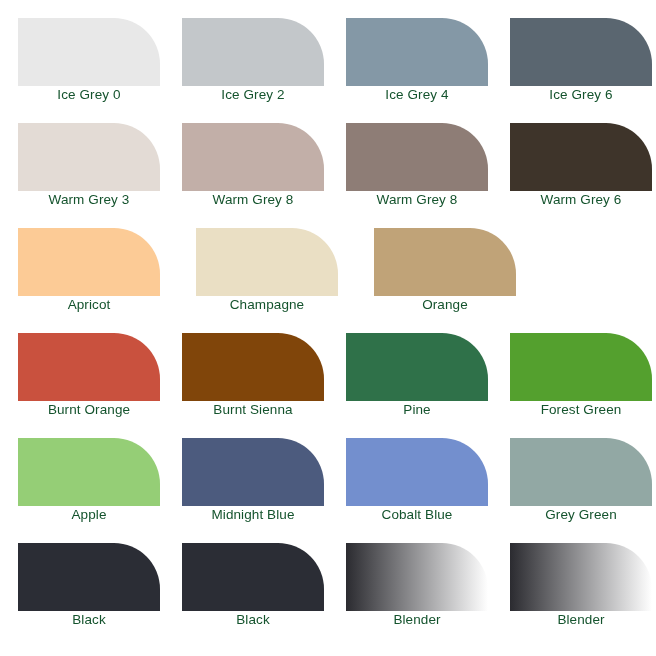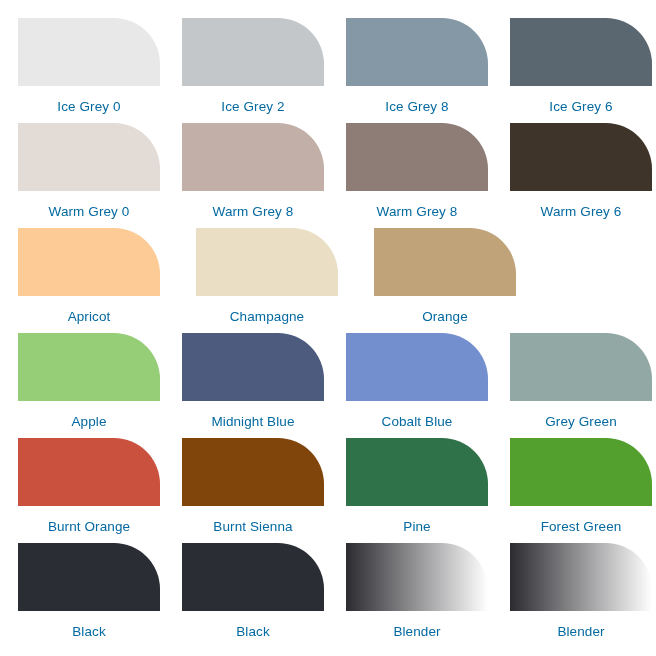--- a/index.html
+++ b/index.html
@@ -51,26 +51,26 @@
     height: 68px;
     border-top-right-radius: 46px;
     border-top-left-radius: 0;
     border-bottom-right-radius: 0;
     border-bottom-left-radius: 0;
     display: block;
     align-self: flex-start;
   }
 
   .swatch-label {
-    margin-top: 13px;
+    margin-top: 1px;
     width: 142px;
     text-align: center;
     font-size: 13.5px;
     line-height: 16px;
-    color: #0369a1;
+    color: #14532d;
     font-family: "Liberation Sans", sans-serif;
     letter-spacing: 0.1px;
     white-space: nowrap;
     align-self: flex-start;
   }
 </style>
 </head>
 <body>
 
 <div id="swatch-chart">
@@ -78,31 +78,31 @@
       <div class="swatch-cell">
         <div class="swatch-chip" style="background: rgb(232, 232, 232);"></div>
         <div class="swatch-label">Ice Grey 0</div>
       </div>
       <div class="swatch-cell">
         <div class="swatch-chip" style="background: rgb(195, 199, 202);"></div>
         <div class="swatch-label">Ice Grey 2</div>
       </div>
       <div class="swatch-cell">
         <div class="swatch-chip" style="background: rgb(132, 152, 166);"></div>
-        <div class="swatch-label">Ice Grey 8</div>
+        <div class="swatch-label">Ice Grey 4</div>
       </div>
       <div class="swatch-cell">
         <div class="swatch-chip" style="background: rgb(90, 102, 112);"></div>
         <div class="swatch-label">Ice Grey 6</div>
       </div>
     </div>
     <div class="swatch-row">
       <div class="swatch-cell">
         <div class="swatch-chip" style="background: rgb(227, 219, 213);"></div>
-        <div class="swatch-label">Warm Grey 0</div>
+        <div class="swatch-label">Warm Grey 3</div>
       </div>
       <div class="swatch-cell">
         <div class="swatch-chip" style="background: rgb(194, 175, 168);"></div>
         <div class="swatch-label">Warm Grey 8</div>
       </div>
       <div class="swatch-cell">
         <div class="swatch-chip" style="background: rgb(142, 125, 118);"></div>
         <div class="swatch-label">Warm Grey 8</div>
       </div>
       <div class="swatch-cell">
@@ -119,52 +119,52 @@
         <div class="swatch-chip" style="background: rgb(234, 223, 196);"></div>
         <div class="swatch-label">Champagne</div>
       </div>
       <div class="swatch-cell">
         <div class="swatch-chip" style="background: rgb(192, 163, 120);"></div>
         <div class="swatch-label">Orange</div>
       </div>
     </div>
     <div class="swatch-row">
       <div class="swatch-cell">
+        <div class="swatch-chip" style="background: rgb(201, 81, 62);"></div>
+        <div class="swatch-label">Burnt Orange</div>
+      </div>
+      <div class="swatch-cell">
+        <div class="swatch-chip" style="background: rgb(128, 69, 10);"></div>
+        <div class="swatch-label">Burnt Sienna</div>
+      </div>
+      <div class="swatch-cell">
+        <div class="swatch-chip" style="background: rgb(47, 113, 73);"></div>
+        <div class="swatch-label">Pine</div>
+      </div>
+      <div class="swatch-cell">
+        <div class="swatch-chip" style="background: rgb(84, 160, 46);"></div>
+        <div class="swatch-label">Forest Green</div>
+      </div>
+    </div>
+    <div class="swatch-row">
+      <div class="swatch-cell">
         <div class="swatch-chip" style="background: rgb(149, 206, 118);"></div>
         <div class="swatch-label">Apple</div>
       </div>
       <div class="swatch-cell">
         <div class="swatch-chip" style="background: rgb(76, 91, 126);"></div>
         <div class="swatch-label">Midnight Blue</div>
       </div>
       <div class="swatch-cell">
         <div class="swatch-chip" style="background: rgb(115, 143, 206);"></div>
         <div class="swatch-label">Cobalt Blue</div>
       </div>
       <div class="swatch-cell">
         <div class="swatch-chip" style="background: rgb(146, 168, 164);"></div>
         <div class="swatch-label">Grey Green</div>
-      </div>
-    </div>
-    <div class="swatch-row">
-      <div class="swatch-cell">
-        <div class="swatch-chip" style="background: rgb(201, 81, 62);"></div>
-        <div class="swatch-label">Burnt Orange</div>
-      </div>
-      <div class="swatch-cell">
-        <div class="swatch-chip" style="background: rgb(128, 69, 10);"></div>
-        <div class="swatch-label">Burnt Sienna</div>
-      </div>
-      <div class="swatch-cell">
-        <div class="swatch-chip" style="background: rgb(47, 113, 73);"></div>
-        <div class="swatch-label">Pine</div>
-      </div>
-      <div class="swatch-cell">
-        <div class="swatch-chip" style="background: rgb(84, 160, 46);"></div>
-        <div class="swatch-label">Forest Green</div>
       </div>
     </div>
     <div class="swatch-row">
       <div class="swatch-cell">
         <div class="swatch-chip" style="background: rgb(43, 45, 53);"></div>
         <div class="swatch-label">Black</div>
       </div>
       <div class="swatch-cell">
         <div class="swatch-chip" style="background: rgb(43, 45, 53);"></div>
         <div class="swatch-label">Black</div>

